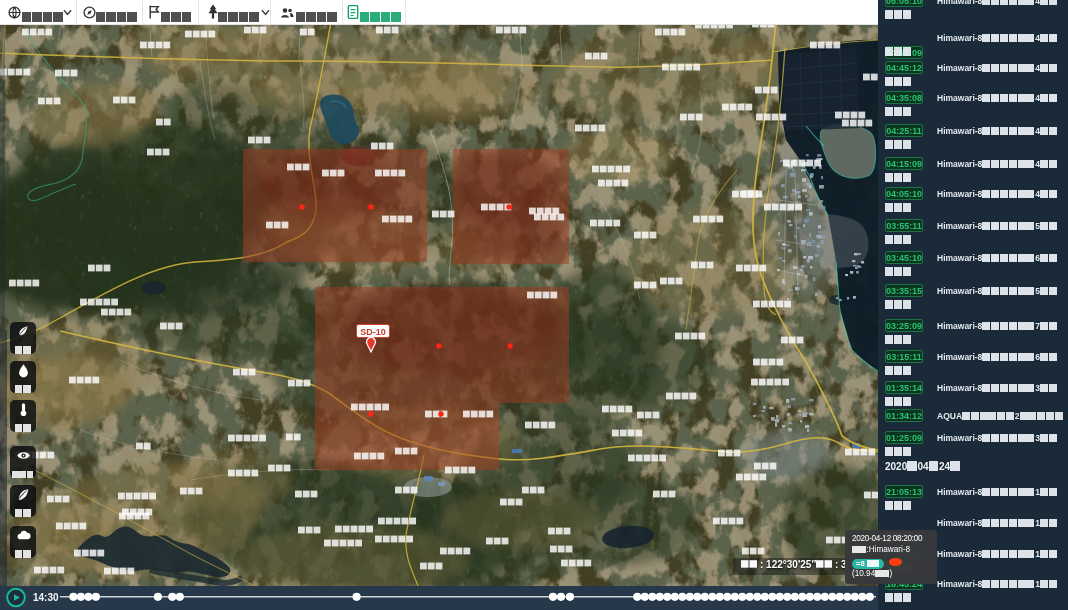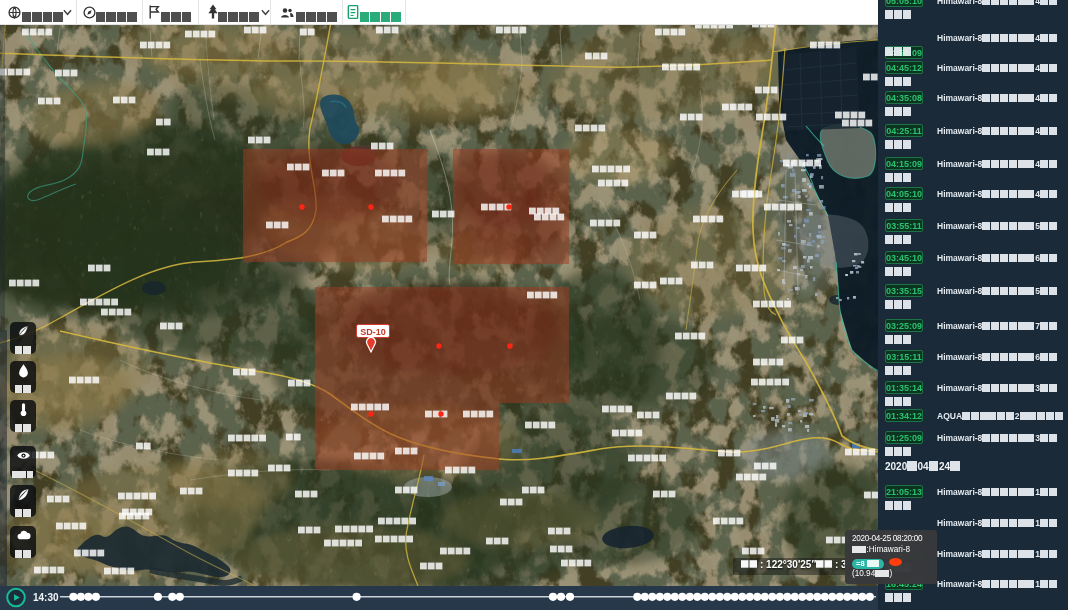--- a/index.html
+++ b/index.html
@@ -868,16 +868,16 @@
       <circle cx="12" cy="12" r="3.4" fill="#111"></circle>
       <circle cx="12" cy="12" r="1.4" fill="#fff"></circle>
     </svg><div style="margin-top:1px;line-height:8px"><i style="display:inline-block;width:6.6px;height:7.2px;background:#fff;opacity:0.88;margin-right:0.5px;vertical-align:-1px"></i><i style="display:inline-block;width:6.6px;height:7.2px;background:#fff;opacity:0.88;margin-right:0.5px;vertical-align:-1px"></i><i style="display:inline-block;width:6.6px;height:7.2px;background:#fff;opacity:0.88;margin-right:0.5px;vertical-align:-1px"></i></div></div>
 <div class="wbtn" style="top:485px"><svg width="15" height="15" viewBox="0 0 24 24" style="margin-top:2px">
       <path d="M20,3 C10,4 5,10 4,20 L6,21 C14,19 19,13 20,3 Z M4,20 C8,13 13,8 18,5" fill="#fff" stroke="#111" stroke-width="0.7"></path>
     </svg><div style="margin-top:1px;line-height:8px"><i style="display:inline-block;width:7.6px;height:8px;background:#fff;opacity:0.88;margin-right:0.6px;vertical-align:-1px"></i><i style="display:inline-block;width:7.6px;height:8px;background:#fff;opacity:0.88;margin-right:0.6px;vertical-align:-1px"></i></div></div>
 <div class="wbtn" style="top:526px"><svg width="15" height="15" viewBox="0 0 24 24" style="margin-top:2px">
       <path d="M7,18 A4.5,4.5 0 0 1 7,9 A6,6 0 0 1 18,7.5 A4,4 0 0 1 18,18 Z" fill="#fff"></path>
     </svg><div style="margin-top:1px;line-height:8px"><i style="display:inline-block;width:7.6px;height:8px;background:#fff;opacity:0.88;margin-right:0.6px;vertical-align:-1px"></i><i style="display:inline-block;width:7.6px;height:8px;background:#fff;opacity:0.88;margin-right:0.6px;vertical-align:-1px"></i></div></div>
 <div id="tooltip">
-<div style="font-size:8.2px;letter-spacing:-0.3px">2020-04-25 08:20:00</div>
+<div style="font-size:8.2px;letter-spacing:-0.3px">2020-04-12 08:20:00</div>
 <div style="margin-top:0px"><i style="display:inline-block;width:6.5px;height:7px;background:#fff;opacity:0.88;margin-right:0.7px;vertical-align:-1px"></i><i style="display:inline-block;width:6.5px;height:7px;background:#fff;opacity:0.88;margin-right:0.7px;vertical-align:-1px"></i>:Himawari-8</div>
 <div style="margin-top:2px;height:10px"><span style="display:inline-block;background:#2ab5a5;border-radius:5px;height:10px;line-height:10px;padding:0 4px;font-size:7.5px;font-weight:bold">=8 <i style="display:inline-block;width:6px;height:6.5px;background:#fff;opacity:0.9;margin-right:0.5px;vertical-align:-1px"></i><i style="display:inline-block;width:6px;height:6.5px;background:#fff;opacity:0.9;margin-right:0.5px;vertical-align:-1px"></i></span><span style="display:inline-block;width:13px;height:8px;border-radius:50%;background:#ff3d0d;margin-left:5px;vertical-align:0px"></span></div>
 <div style="margin-top:1px">(10.94<i style="display:inline-block;width:6.5px;height:7px;background:#fff;opacity:0.88;margin-right:0.7px;vertical-align:-1px"></i><i style="display:inline-block;width:6.5px;height:7px;background:#fff;opacity:0.88;margin-right:0.7px;vertical-align:-1px"></i>)</div>
 </div>
 </body></html>

